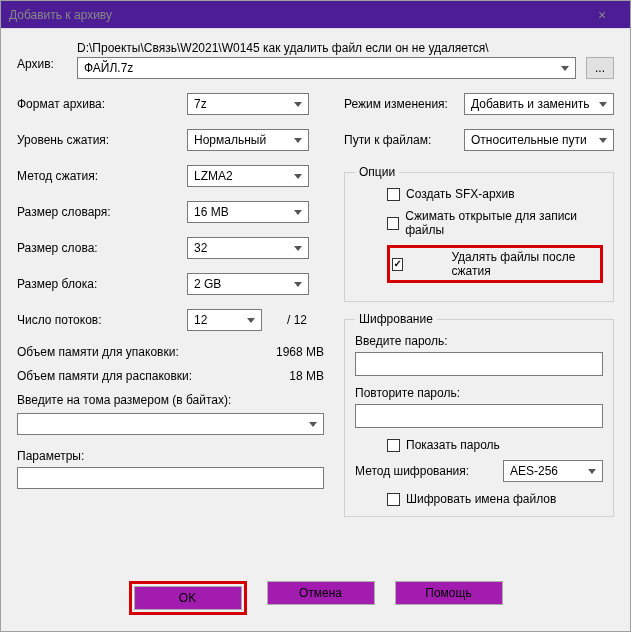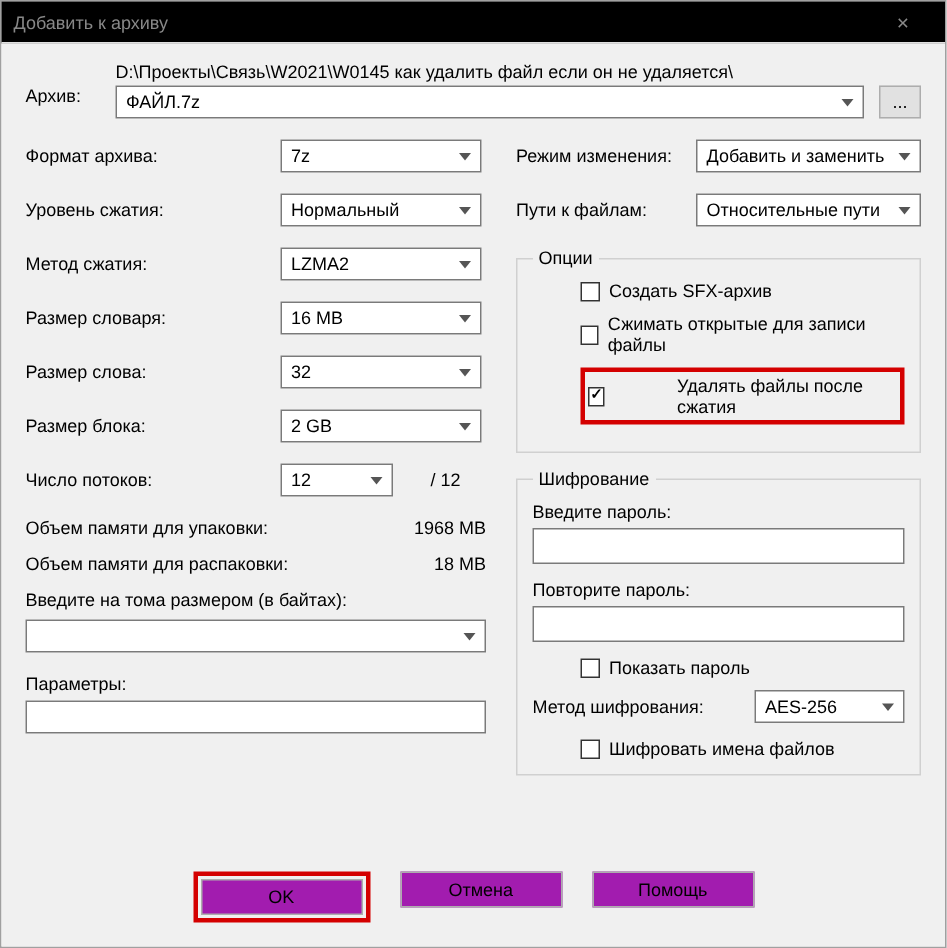--- a/index.html
+++ b/index.html
@@ -1,36 +1,36 @@
 <!DOCTYPE html>
 <html><head>
 <meta charset="utf-8">
 <style>
 * { box-sizing: border-box; font-family: "Segoe UI", Tahoma, sans-serif; font-size: 12px; }
 body { margin: 0; background: #d0d0d0; }
 .window { width: 631px; height: 632px; background: #fff; border: 1px solid #a0a0a0; position: relative; }
-.titlebar { height: 28px; background: #000000; border-bottom: 1px solid #e0e0e0; display: flex; align-items: center; padding: 0 8px; color: #888; }
+.titlebar { height: 28px; background: #4c1d95; border-bottom: 1px solid #e0e0e0; display: flex; align-items: center; padding: 0 8px; color: #888; }
 .titlebar .title { flex: 1; }
 .titlebar .close { width: 40px; text-align: center; font-size: 14px; color: #888; cursor: pointer; }
 .content { position: absolute; top: 28px; left: 0; right: 0; bottom: 0; background: #f0f0f0; padding: 12px 16px; }
 .label { color: #000; }
 .path-row { display: flex; align-items: flex-start; margin-bottom: 14px; }
 .path-label { width: 60px; padding-top: 16px; }
 .path-stack { flex: 1; }
 .path-text { color: #000; margin-bottom: 2px; }
 .archive-row { display: flex; gap: 10px; align-items: center; }
 .browse-btn { width: 28px; height: 22px; border: 1px solid #adadad; background: #e1e1e1; text-align: center; line-height: 20px; cursor: pointer; }
 .cols { display: flex; gap: 20px; }
 .left { flex: 1; }
 .right { width: 270px; }
 .field-row { display: flex; align-items: center; margin-bottom: 14px; }
 .field-row .label { width: 170px; }
 .select { height: 22px; border: 1px solid #7a7a7a; background: #fff; padding: 0 18px 0 6px; position: relative; display: flex; align-items: center; min-width: 0; }
 .select::after { content: ""; position: absolute; right: 6px; top: 8px; border-left: 4px solid transparent; border-right: 4px solid transparent; border-top: 5px solid #555; }
-.select.w130 { width: 134px; }
+.select.w130 { width: 122px; }
 .select.w150 { width: 150px; }
 .select.w75 { width: 75px; }
 .select.wfull { width: 100%; }
 .threads-suffix { width: 45px; text-align: right; }
 .mem-row { display: flex; justify-content: space-between; margin-bottom: 10px; }
 .split-label { margin-bottom: 6px; margin-top: 4px; }
 .params-label { margin-top: 14px; margin-bottom: 4px; }
 .textbox { width: 100%; height: 22px; border: 1px solid #7a7a7a; background: #fff; }
 .right-top-row { display: flex; align-items: center; margin-bottom: 14px; }
 .right-top-row .label { width: 120px; }

